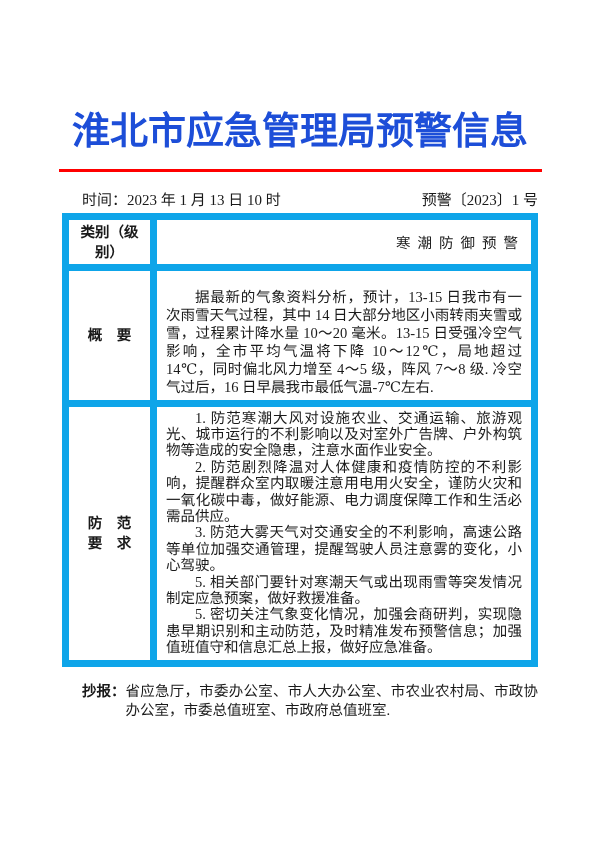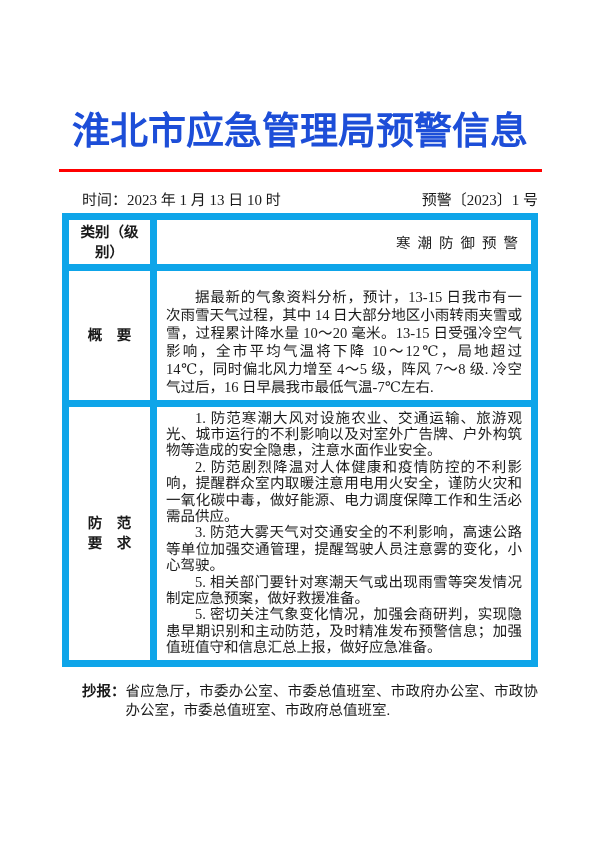--- a/index.html
+++ b/index.html
@@ -142,17 +142,17 @@
           <p>5. 相关部门要针对寒潮天气或出现雨雪等突发情况制定应急预案，做好救援准备。</p>
           <p>5. 密切关注气象变化情况，加强会商研判，实现隐患早期识别和主动防范，及时精准发布预警信息；加强值班值守和信息汇总上报，做好应急准备。</p>
         </td>
       </tr>
     </tbody>
   </table>
 
   <div class="footer">
     <div class="footer-row">
       <span class="footer-label">抄报：</span>
-      <span class="footer-text">省应急厅，市委办公室、市委总值班室、市政府办公室、市政协办公室，市委总值班室、市政府总值班室.</span>
+      <span class="footer-text">省应急厅，市委办公室、市人大办公室、市农业农村局、市政协办公室，市委总值班室、市政府总值班室.</span>
     </div>
   </div>
 
 </div>
 
 </body></html>

